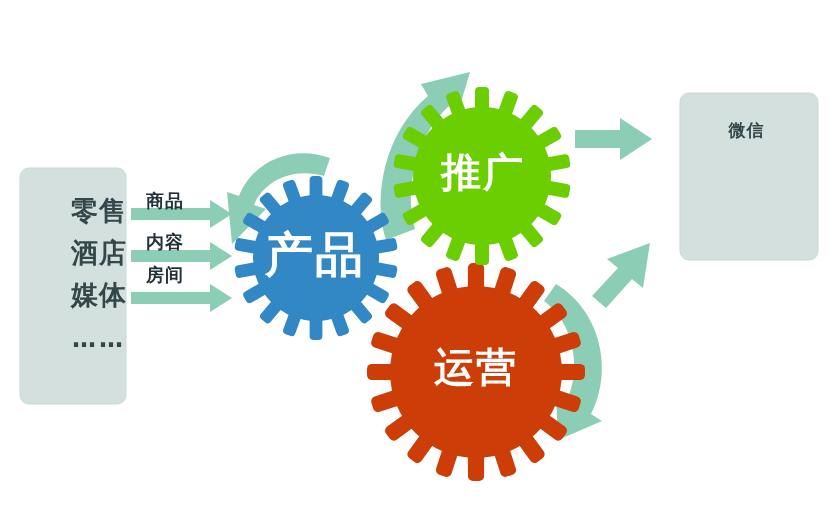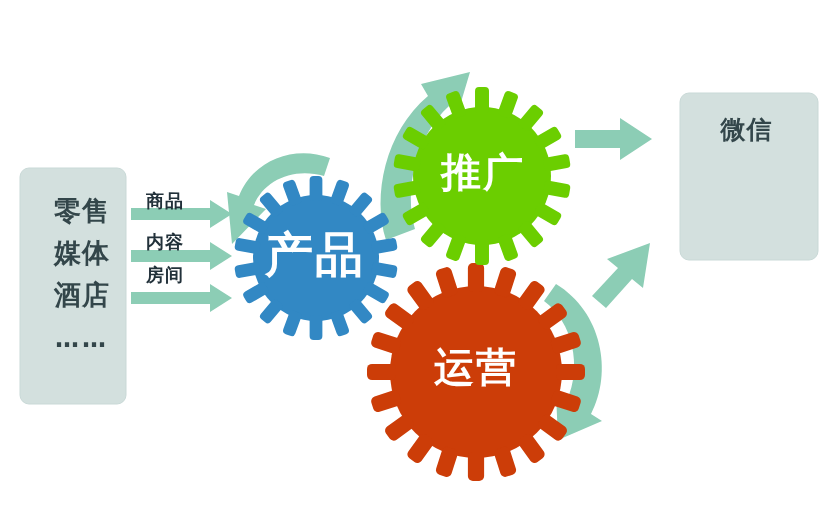--- a/index.html
+++ b/index.html
@@ -36,31 +36,32 @@
   }
   .panel-line {
     display: block;
   }
   #left-panel-text {
     left: 20px;
     top: 190px;
     width: 124px;
     font-size: 27px;
     line-height: 42px;
+    padding-left: 17px;
   }
   #left-panel-text .dots {
     font-size: 24px;
     letter-spacing: 3px;
     line-height: 46px;
   }
   #right-panel-text {
     left: 680px;
     top: 108px;
     width: 133px;
-    font-size: 25px;
+    font-size: 17px;
     line-height: 44px;
   }
   
   .flow-label {
     position: absolute;
     color: #22313a;
     font-weight: bold;
     font-size: 18px;
     letter-spacing: 1px;
     white-space: nowrap;
@@ -233,22 +234,22 @@
           <rect x="-6.98" y="-89.00" width="13.97" height="26.00" rx="4" ry="4" transform="translate(482,176) rotate(280.00)"></rect>
           <rect x="-6.98" y="-89.00" width="13.97" height="26.00" rx="4" ry="4" transform="translate(482,176) rotate(300.00)"></rect>
           <rect x="-6.98" y="-89.00" width="13.97" height="26.00" rx="4" ry="4" transform="translate(482,176) rotate(320.00)"></rect>
           <rect x="-6.98" y="-89.00" width="13.97" height="26.00" rx="4" ry="4" transform="translate(482,176) rotate(340.00)"></rect>
         </g>
     </g>
   </svg>
 
   <div class="panel-text" id="left-panel-text">
     <span class="panel-line">零售</span>
+    <span class="panel-line">酒店</span>
     <span class="panel-line">媒体</span>
-    <span class="panel-line">酒店</span>
     <span class="panel-line dots">……</span>
   </div>
 
   <div class="panel-text" id="right-panel-text">
     <span class="panel-line">微信</span>
   </div>
 
   <div class="flow-label" id="flow-label-0">商品</div>
   <div class="flow-label" id="flow-label-1">内容</div>
   <div class="flow-label" id="flow-label-2">房间</div>

